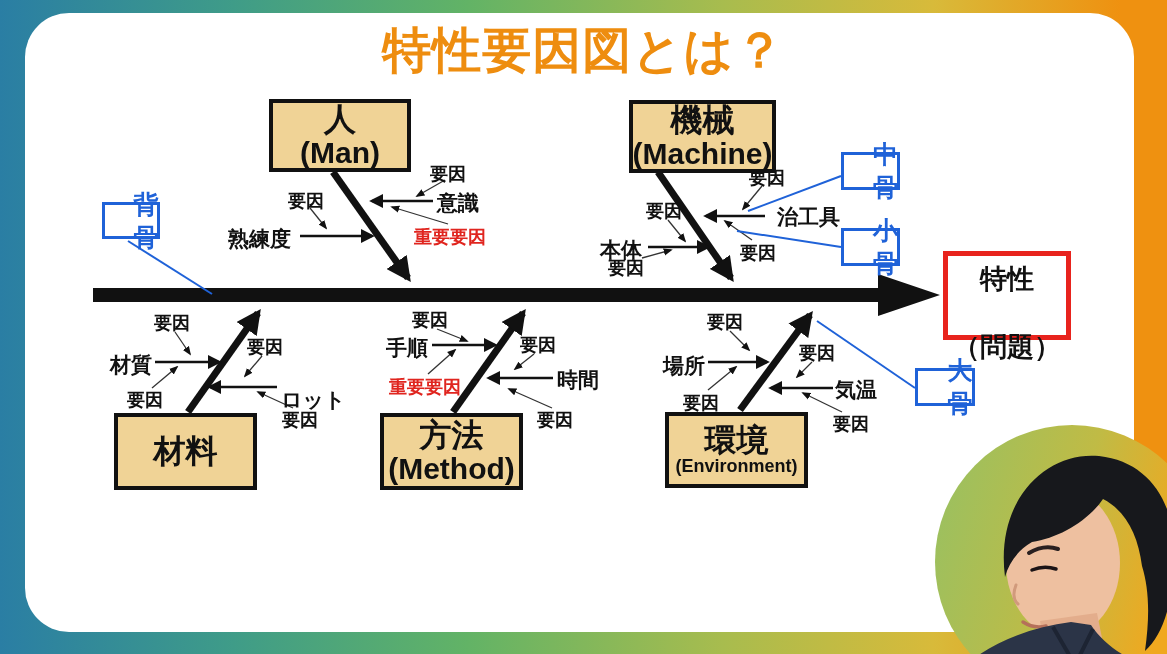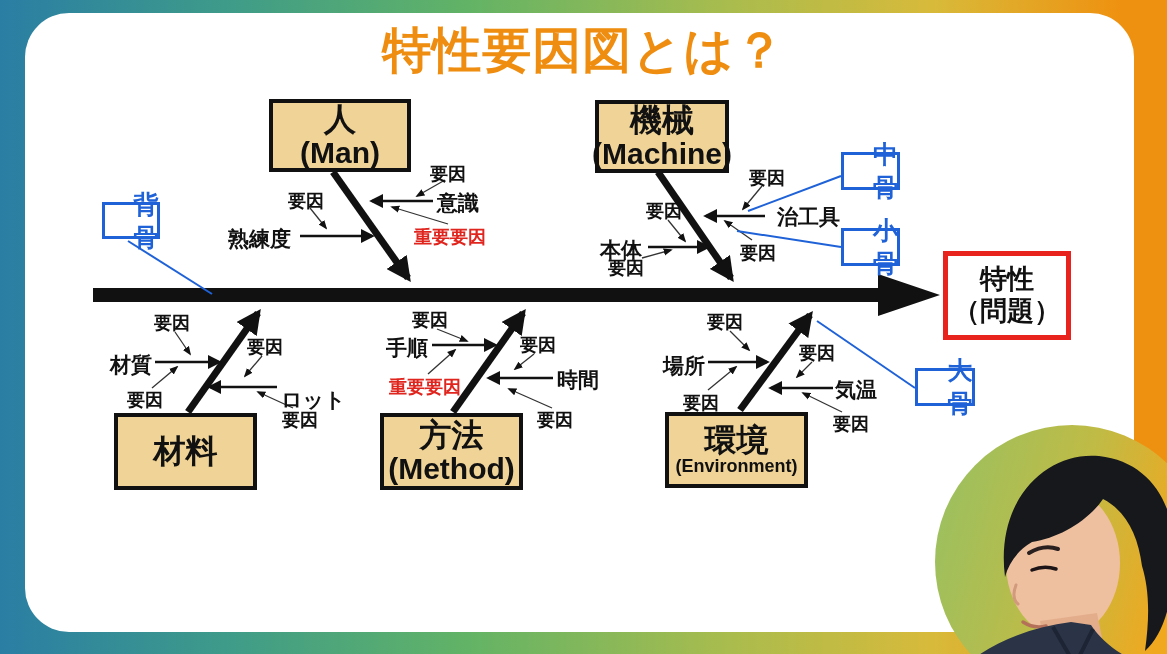--- a/index.html
+++ b/index.html
@@ -23,21 +23,21 @@
     box-sizing:border-box;line-height:1.05;text-align:center;color:#111;
   }
   .cat-jp{font-size:32px;font-weight:800;}
   .cat-en{font-size:30px;font-weight:800;}
   .cat-en.small{font-size:18px;}
   .outcome-box{
     position:absolute;z-index:3;background:#fff;border:5px solid #e8231d;
     display:flex;flex-direction:column;align-items:center;justify-content:center;
     box-sizing:border-box;line-height:1.15;color:#111;text-align:center;
   }
-  .outcome-box div{font-size:27px;font-weight:800;}
+  .outcome-box div{font-size:27px;font-weight:800;margin-top:36px;}
   .callout{
     position:absolute;z-index:3;background:#fff;border:3px solid #1f62d8;color:#1f62d8;
     display:flex;align-items:center;justify-content:center;box-sizing:border-box;
     font-size:25px;font-weight:800;padding-left:30px;
   }
   .lbl{position:absolute;z-index:3;color:#111;white-space:nowrap;}
   .yoin{font-size:18px;font-weight:600;}
   .fname{font-size:21px;font-weight:700;}
   .red{color:#e0251f;font-weight:800;}
   .presenter{
@@ -118,21 +118,21 @@
       <line x1="841" y1="176" x2="748" y2="211"></line>
       <line x1="841" y1="247" x2="737" y2="231"></line>
       <line x1="915" y1="388" x2="817" y2="321"></line>
     </g>
   </svg>
 
   <div class="cat-box" style="left:269px;top:99px;width:142px;height:73px">
     <div class="cat-jp">人</div>
     <div class="cat-en">(Man)</div>
   </div>
-  <div class="cat-box" style="left:595px;top:100px;width:134px;height:73px">
+  <div class="cat-box" style="left:629px;top:100px;width:147px;height:73px">
     <div class="cat-jp">機械</div>
     <div class="cat-en">(Machine)</div>
   </div>
   <div class="cat-box" style="left:114px;top:413px;width:143px;height:77px">
     <div class="cat-jp">材料</div>
   </div>
   <div class="cat-box" style="left:380px;top:413px;width:143px;height:77px">
     <div class="cat-jp">方法</div>
     <div class="cat-en">(Method)</div>
   </div>

